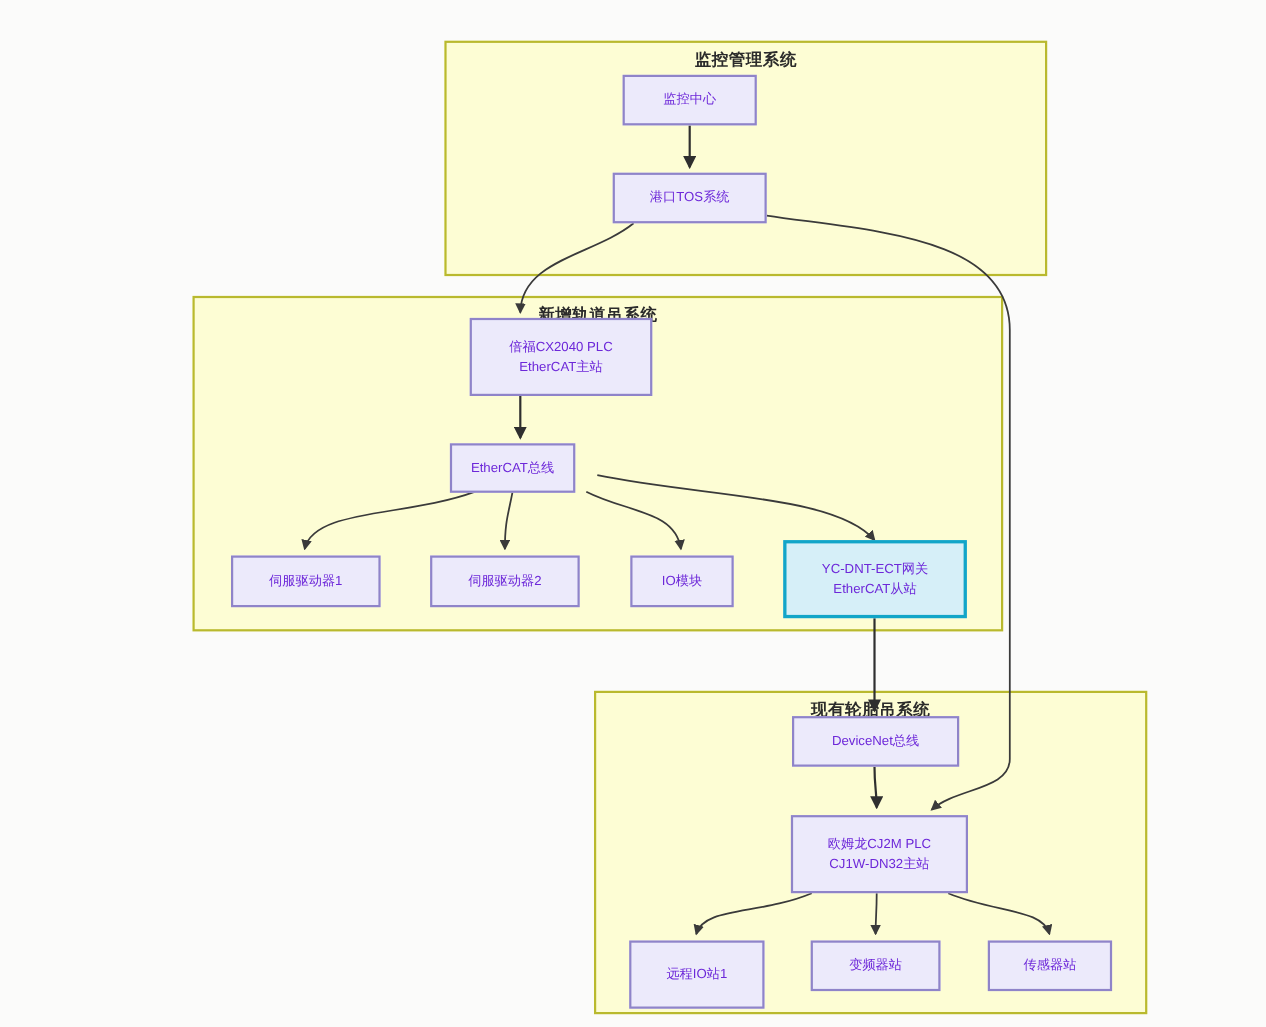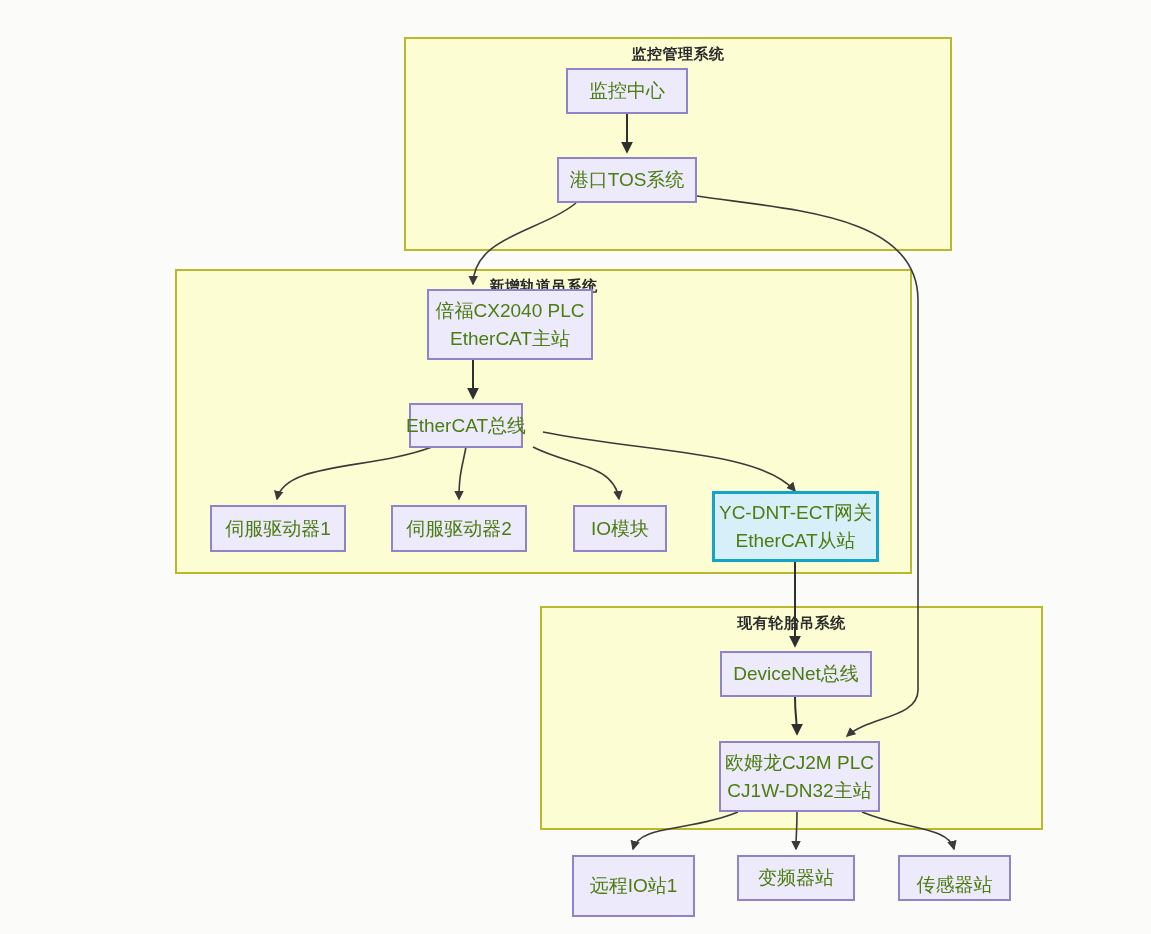--- a/index.html
+++ b/index.html
@@ -41,22 +41,22 @@
   .node {
     position: absolute;
     box-sizing: border-box;
     background: #eceafb;
     border: 2px solid #8f84c9;
     display: flex;
     flex-direction: column;
     align-items: center;
     justify-content: center;
     text-align: center;
-    color: #4d7c0f;
-    font-size: 19px;
+    color: #6d28d9;
+    font-size: 12px;
     line-height: 1.45;
     z-index: 5;
   }
   .node.highlight {
     background: #d6eff8;
     border: 3px solid #12a5c8;
   }
   .node .line1,
   .node .line2 {
     display: block;
@@ -161,38 +161,38 @@
 
   <div class="node" style="left:573px; top:505px; width:94px; height:47px;">
     <span class="line1">IO模块</span>
   </div>
 
   <div class="node highlight" style="left:712px; top:491px; width:167px; height:71px;">
     <span class="line1">YC-DNT-ECT网关</span>
     <span class="line2">EtherCAT从站</span>
   </div>
 
-  <div class="group" style="left:540px; top:606px; width:503px; height:224px;">
+  <div class="group" style="left:540px; top:628px; width:503px; height:294px;">
     <div class="group-title">现有轮胎吊系统</div>
   </div>
 
   <div class="node" style="left:720px; top:651px; width:152px; height:46px;text-align:center;">
     <span class="line1">DeviceNet总线</span>
   </div>
 
   <div class="node" style="left:719px; top:741px; width:161px; height:71px;">
     <span class="line1">欧姆龙CJ2M PLC</span>
     <span class="line2">CJ1W-DN32主站</span>
   </div>
 
   <div class="node" style="left:572px; top:855px; width:123px; height:62px;justify-content:center;">
     <span class="line1">远程IO站1</span>
   </div>
 
   <div class="node" style="left:737px; top:855px; width:118px; height:46px;">
     <span class="line1">变频器站</span>
   </div>
 
-  <div class="node" style="left:898px; top:855px; width:113px; height:46px;justify-content:flex-end;">
+  <div class="node" style="left:898px; top:855px; width:113px; height:46px;">
     <span class="line1">传感器站</span>
   </div>
 
 </div>
 
 </body></html>

